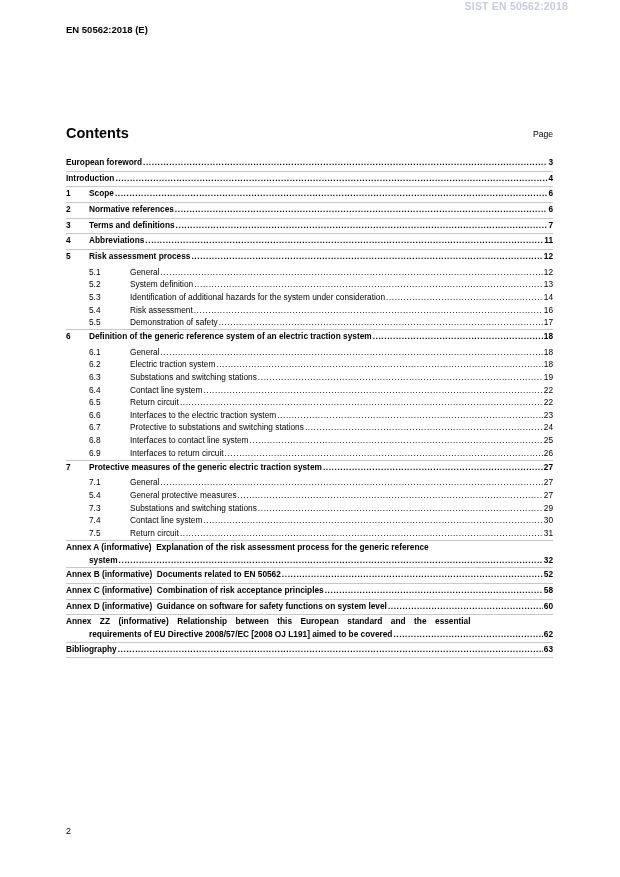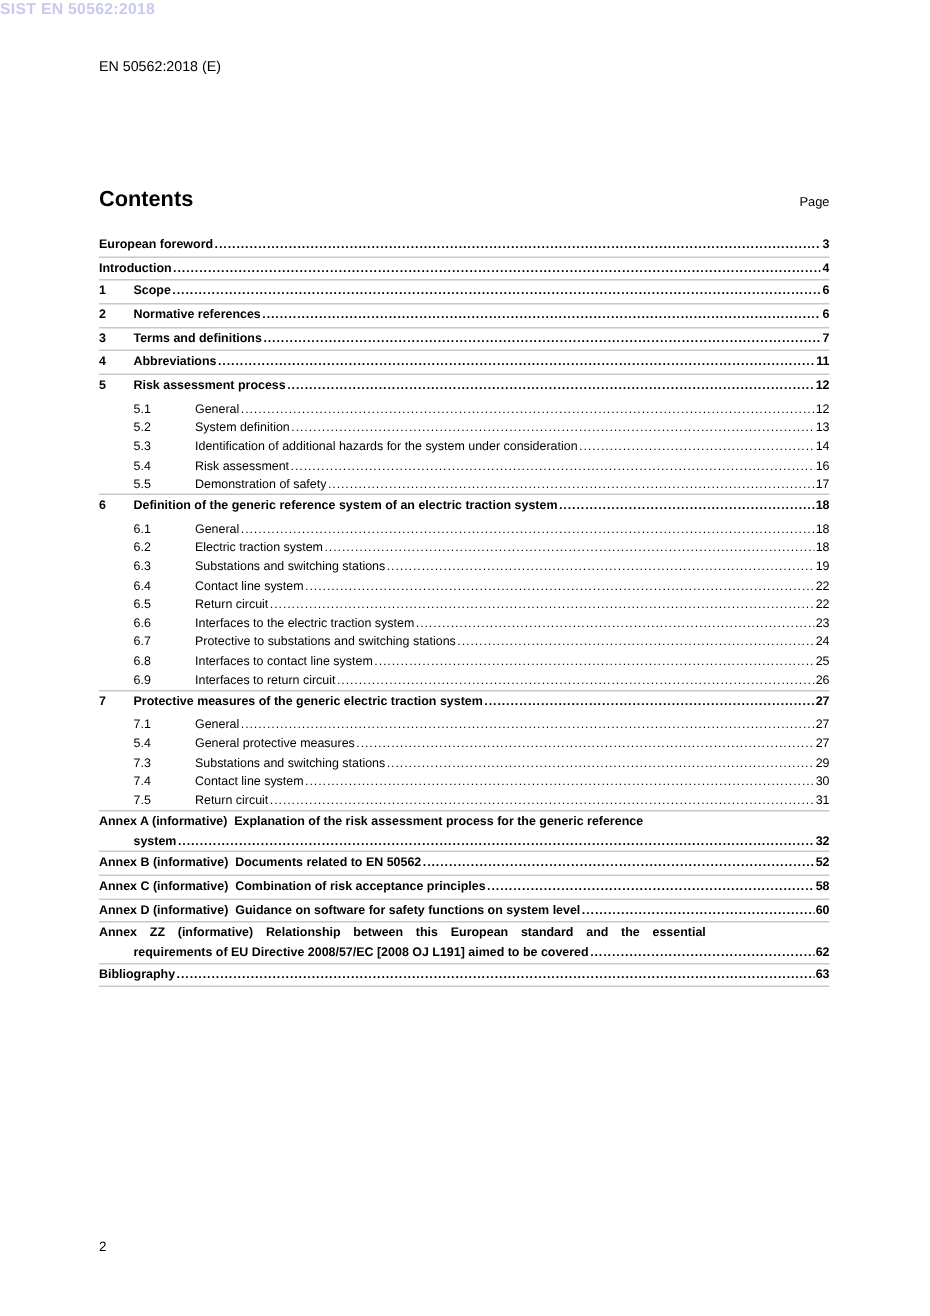--- a/index.html
+++ b/index.html
@@ -1,26 +1,26 @@
 <!DOCTYPE html>
 <html><head>
 <meta charset="utf-8">
 <style>
   html, body { margin: 0; padding: 0; background: #ffffff; }
   body {
     width: 620px; height: 877px; position: relative; overflow: hidden;
     font-family: "Liberation Sans", sans-serif; color: #000;
   }
   .watermark {
-    position: absolute; top: 0px; left: 0; width: 568px; text-align: left;
+    position: absolute; top: 0px; left: 0; width: 568px; text-align: right;
     font-size: 10.5px; font-weight: bold; color: #c9c9ec; letter-spacing: 0.2px;
   }
   .doc-header {
-    position: absolute; top: 39px; left: 66px;
-    font-size: 9.5px; font-weight: normal;
+    position: absolute; top: 24px; left: 66px;
+    font-size: 9.5px; font-weight: bold;
   }
   .contents-title {
     position: absolute; top: 125px; left: 66px;
     font-size: 14.5px; font-weight: bold;
   }
   .page-label {
     position: absolute; top: 129px; right: 67px;
     font-size: 8.6px;
   }
   .toc {

